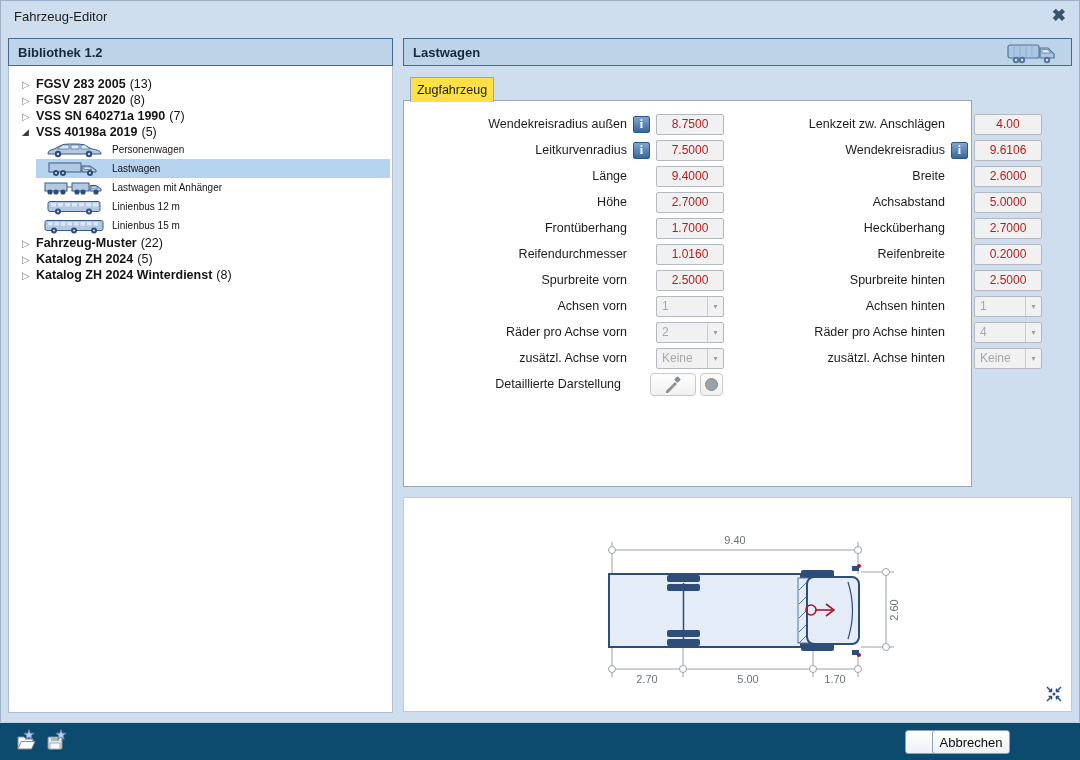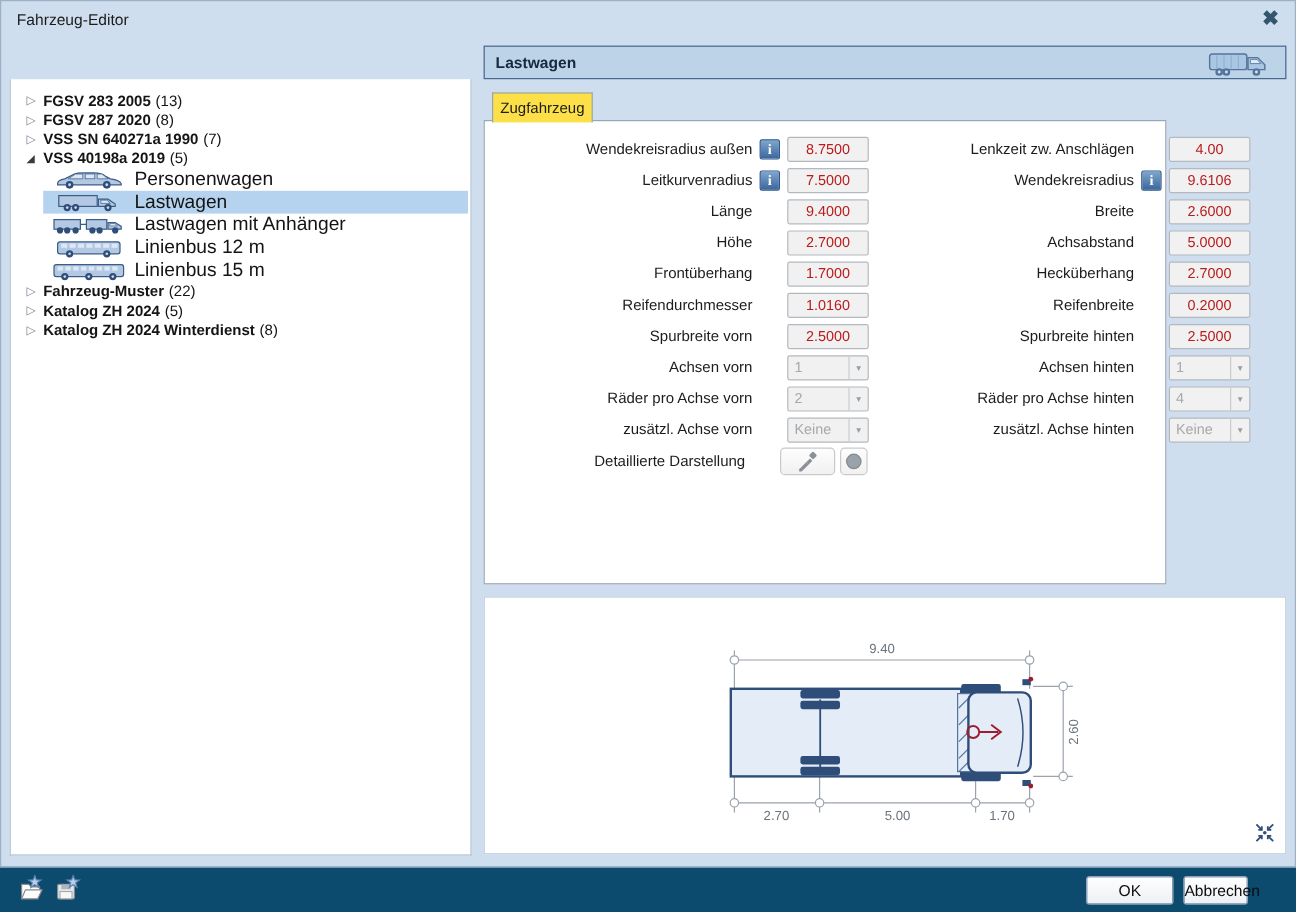--- a/index.html
+++ b/index.html
@@ -33,21 +33,21 @@
   .tree { position:absolute; left:1px; top:10px; right:2px; }
   .tl-row { height:16px; display:flex; align-items:center; padding-left:12px; font-size:12.5px; cursor:default; }
   .exp { width:14px; font-size:10px; color:#7c8894; }
   .exp.open { color:#3a3a3a; font-size:9px; }
   .tl-label { font-weight:bold; color:#141414; white-space:nowrap; }
   .tl-count { margin-left:4px; color:#141414; }
   .child-row { height:19px; display:flex; align-items:center; margin-left:26px; padding-left:8px; cursor:default; }
   .child-row.selected { background:#b5d3ee; }
   .veh-icon { width:62px; height:17px; flex:0 0 62px; }
   .veh-icon svg { display:block; }
-  .child-label { margin-left:6px; font-size:16px; color:#141414; white-space:nowrap; }
+  .child-label { margin-left:6px; font-size:10px; color:#141414; white-space:nowrap; }
   
   .tab {
     position:absolute; left:410px; top:77px; width:84px; height:25px; z-index:3;
     background:#fde047; border:1px solid #97a6b6; border-bottom:none;
     font-size:12.5px; display:flex; align-items:center; justify-content:center; color:#1c1c1c;
   }
   .form-panel {
     position:absolute; left:403px; top:100px; width:569px; height:387px;
     background:#ffffff; border:1px solid #98a5b3; z-index:2;
   }
@@ -95,32 +95,35 @@
   }
   .icon-btn { position:absolute; top:6px; width:26px; height:26px; background:none; border:none; cursor:pointer; padding:0; }
   .icon-open { left:14px; }
   .icon-save { left:44px; }
   .footer .btn {
     position:absolute; top:7px; height:24px; border:1px solid #8fa3b8; border-radius:3px;
     background:linear-gradient(#fefefe,#edf1f5); font-family:"Liberation Sans", sans-serif;
     font-size:13px; color:#0c0c0c; cursor:pointer;
   }
   .btn-ok { left:905px; width:73px; }
-  .btn-cancel { left:986px; width:54px; }
+  .btn-cancel { left:932px; width:78px; }
   .dimtxt { font-size:11px; fill:#6b747d; font-family:"Liberation Sans", sans-serif; }
 </style>
 </head>
 <body>
 
 <div class="titlebar">
   <span class="title">Fahrzeug-Editor</span>
   <span class="close">✖</span>
 </div>
 
 <div class="left-panel">
+  <div class="panel-header">
+    <span>Bibliothek 1.2</span>
+  </div>
   <div class="left-body">
     <div class="tree">
       <div class="tl-row">
         <span class="exp">▷</span>
         <span class="tl-label">FGSV 283 2005</span>
         <span class="tl-count">(13)</span>
       </div>
       <div class="tl-row">
         <span class="exp">▷</span>
         <span class="tl-label">FGSV 287 2020</span>

